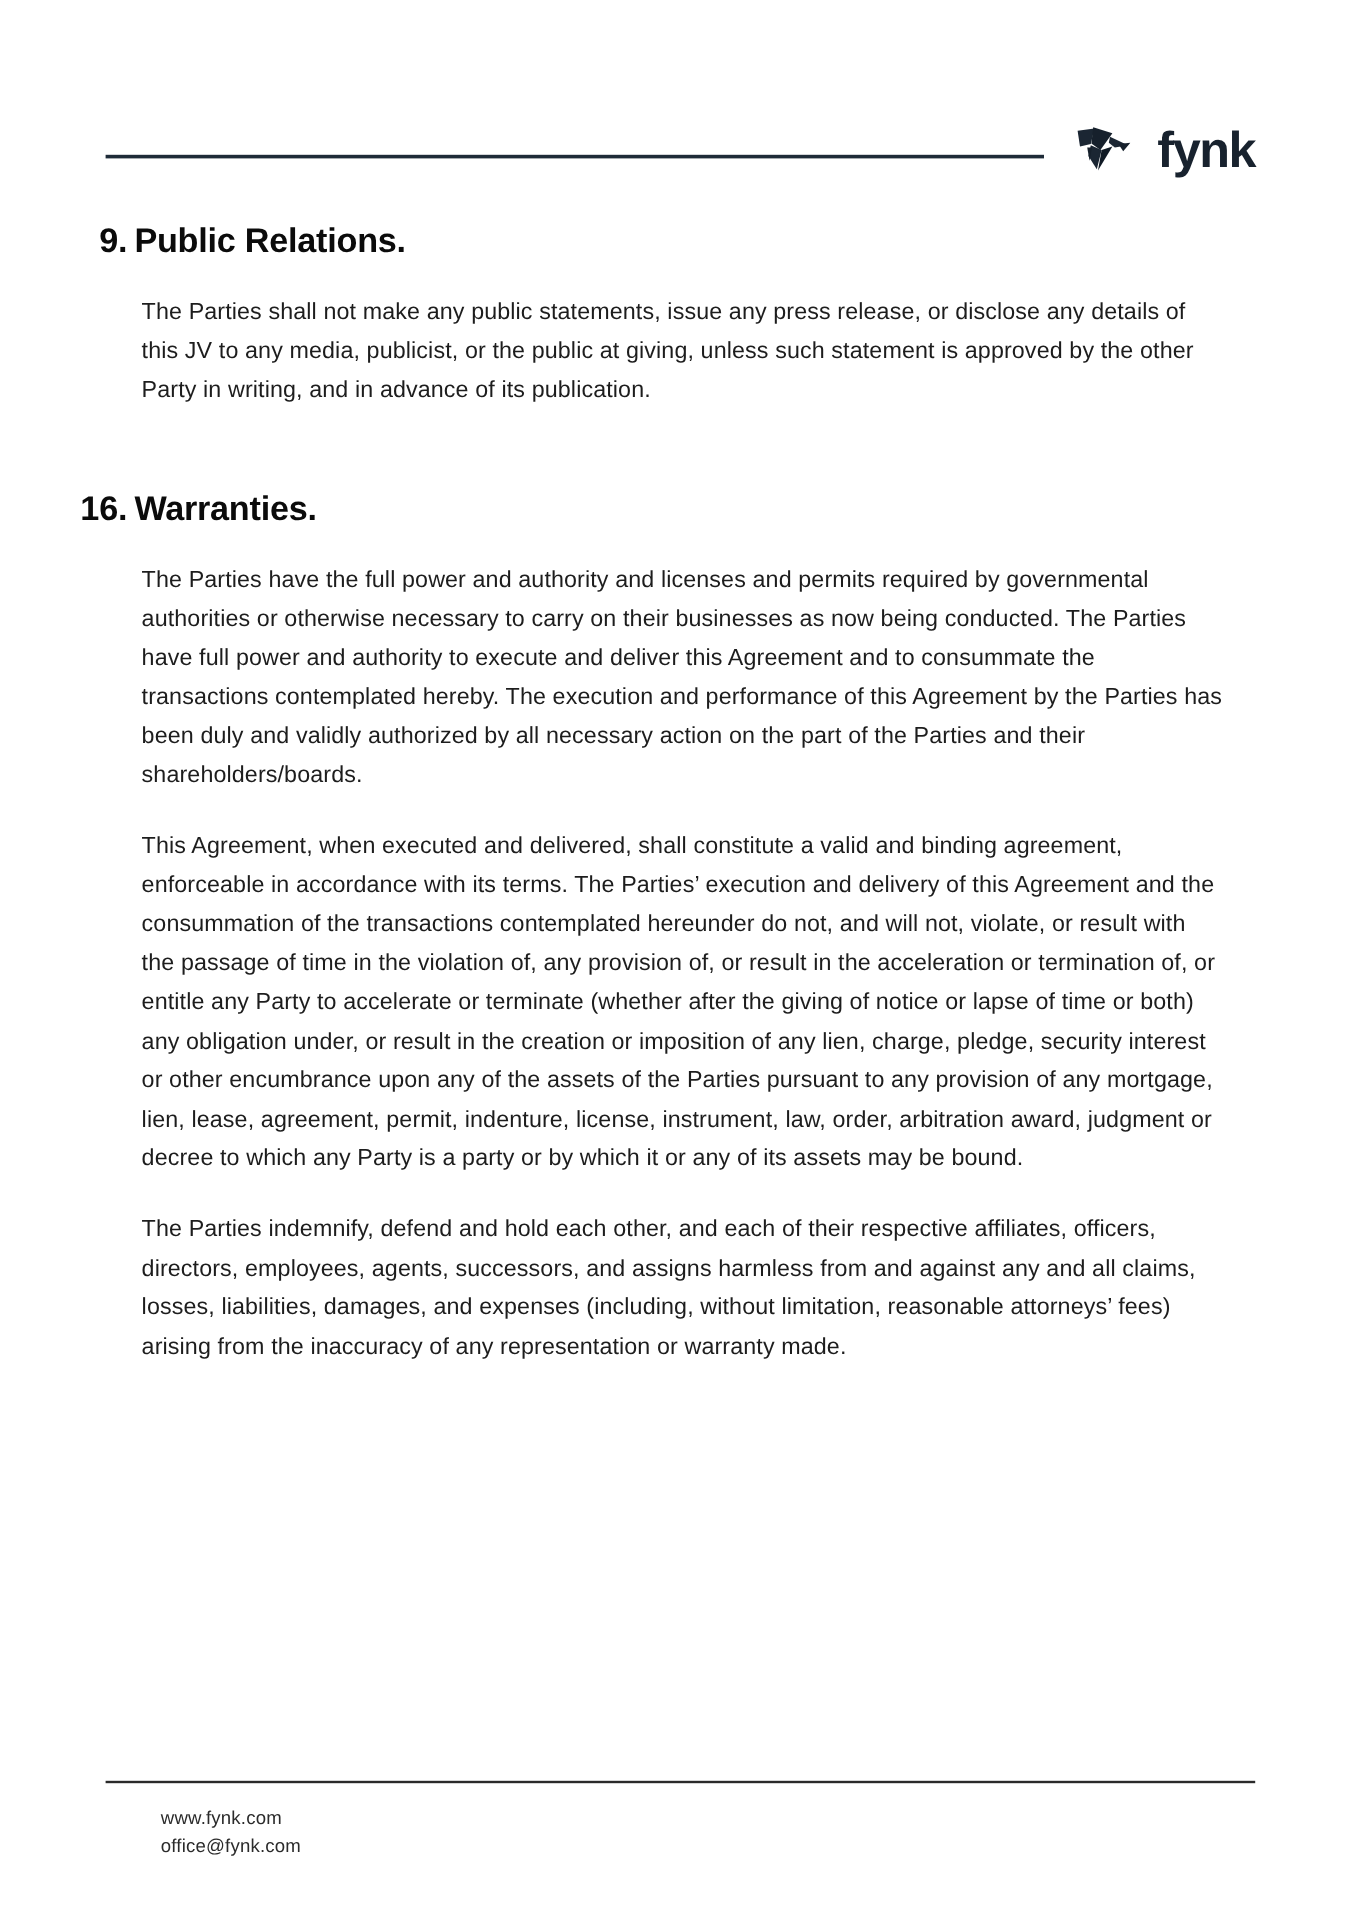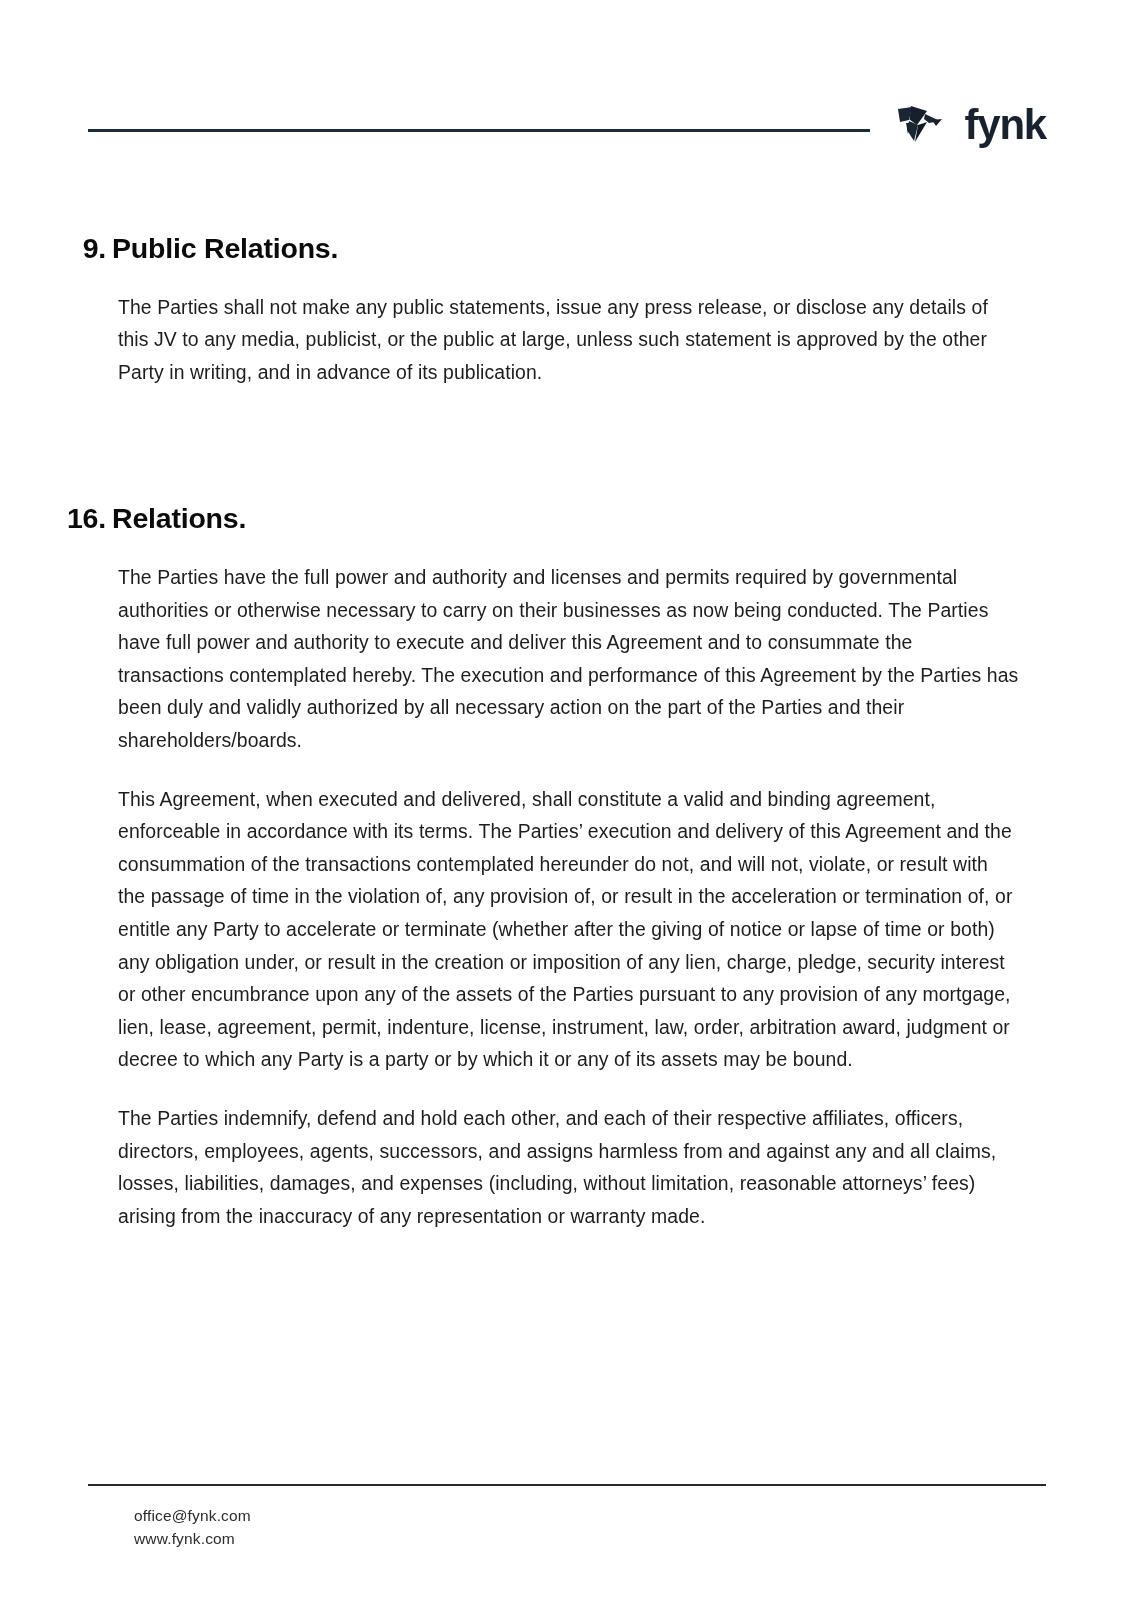--- a/index.html
+++ b/index.html
@@ -93,21 +93,20 @@
   }
   .section-num {
     flex: 0 0 auto;
     width: 52px;
     text-align: right;
     padding-right: 6px;
     box-sizing: border-box;
   }
   .section-title {
     flex: 1 1 auto;
-    margin-top: 47px;
   }
 
   .sp-before-h2 { height: 34px; }
   .sp-after-h2  { height: 24px; }
   .sp-before-h2-lg { height: 40px; }
 
   
   .footer {
     position: absolute;
     left: 88px;
@@ -154,42 +153,42 @@
   <div class="content">
 
 
     <div class="sp-before-h2"></div>
     <h2 class="section">
       <span class="section-num">9.</span>
       <span class="section-title">Public Relations.</span>
     </h2>
     <div class="sp-after-h2"></div>
 
-    <p class="para">The Parties shall not make any public statements, issue any press release, or disclose any details of this JV to any media, publicist, or the public at large, unless such statement is approved by the other Party in writing, and in advance of its publication.</p>
+    <p class="para">The Parties shall not make any public statements, issue any press release, or disclose any details of this JV to any media, publicist, or the public at giving, unless such statement is approved by the other Party in writing, and in advance of its publication.</p>
 
     <div class="sp-before-h2-lg"></div>
     <h2 class="section">
       <span class="section-num">16.</span>
-      <span class="section-title">Relations.</span>
+      <span class="section-title">Warranties.</span>
     </h2>
     <div class="sp-after-h2"></div>
 
     <p class="para">The Parties have the full power and authority and licenses and permits required by governmental authorities or otherwise necessary to carry on their businesses as now being conducted. The Parties have full power and authority to execute and deliver this Agreement and to consummate the transactions contemplated hereby. The execution and performance of this Agreement by the Parties has been duly and validly authorized by all necessary action on the part of the Parties and their shareholders/boards.</p>
 
     <p class="para">This Agreement, when executed and delivered, shall constitute a valid and binding agreement, enforceable in accordance with its terms. The Parties’ execution and delivery of this Agreement and the consummation of the transactions contemplated hereunder do not, and will not, violate, or result with the passage of time in the violation of, any provision of, or result in the acceleration or termination of, or entitle any Party to accelerate or terminate (whether after the giving of notice or lapse of time or both) any obligation under, or result in the creation or imposition of any lien, charge, pledge, security interest or other encumbrance upon any of the assets of the Parties pursuant to any provision of any mortgage, lien, lease, agreement, permit, indenture, license, instrument, law, order, arbitration award, judgment or decree to which any Party is a party or by which it or any of its assets may be bound.</p>
 
     <p class="para">The Parties indemnify, defend and hold each other, and each of their respective affiliates, officers, directors, employees, agents, successors, and assigns harmless from and against any and all claims, losses, liabilities, damages, and expenses (including, without limitation, reasonable attorneys’ fees) arising from the inaccuracy of any representation or warranty made.</p>
 
     <div class="sp-before-h2-lg"></div>
     <div class="sp-after-h2"></div>
 
 
   </div>
 
   <div class="footer">
     <div class="footer-rule"></div>
     <div class="footer-lines">
+      <div class="footer-line">www.fynk.com</div>
       <div class="footer-line">office@fynk.com</div>
-      <div class="footer-line">www.fynk.com</div>
     </div>
   </div>
 
 </div>
 
 </body></html>

